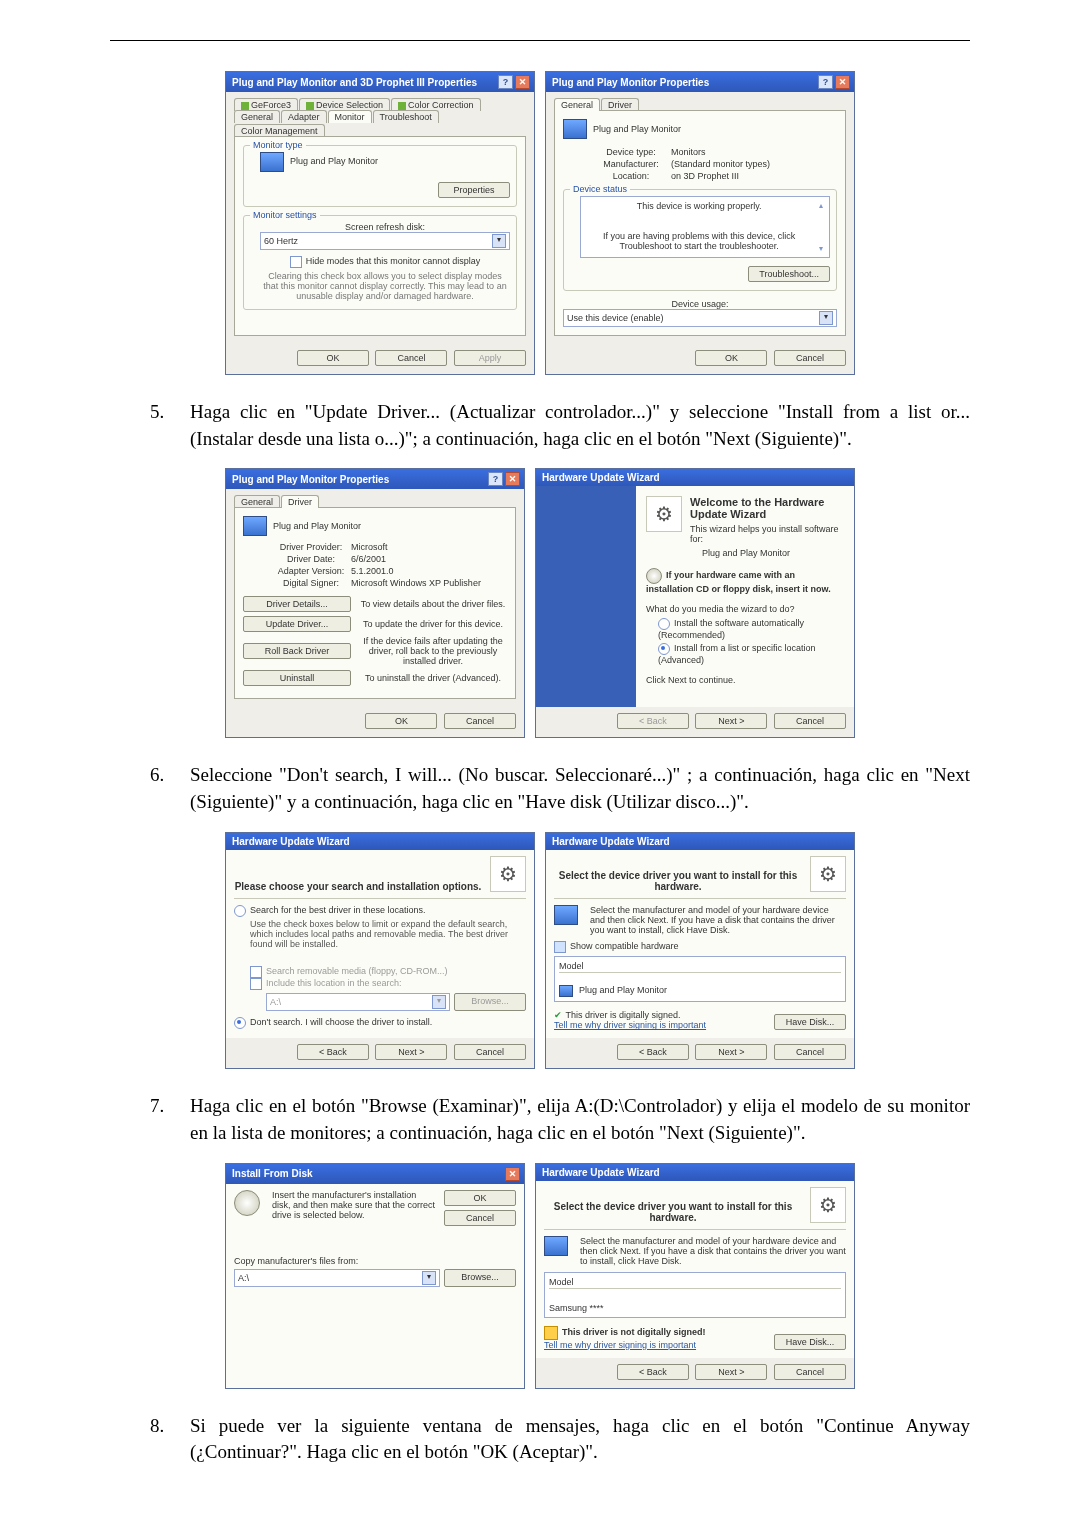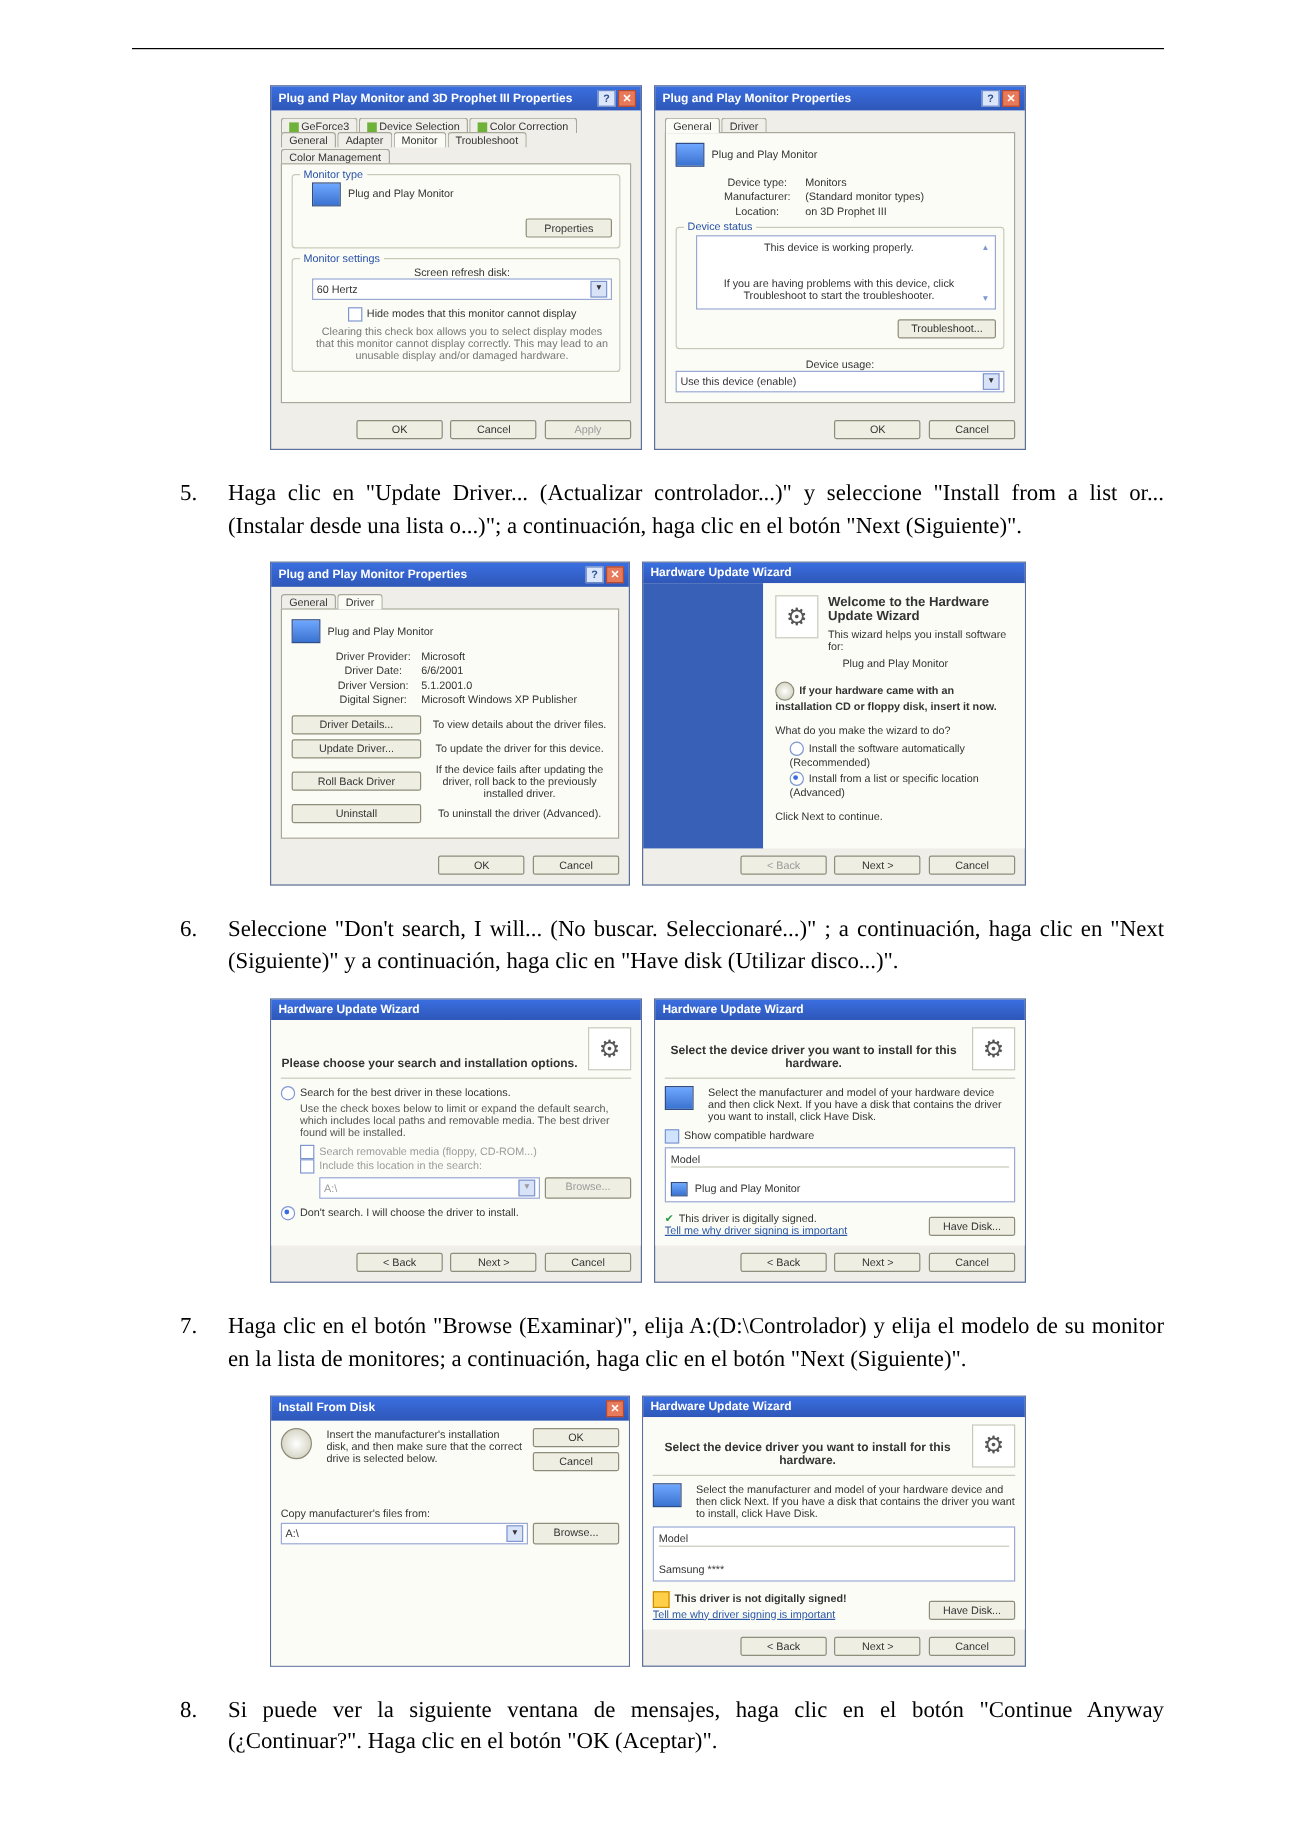--- a/index.html
+++ b/index.html
@@ -430,21 +430,21 @@
             <div style="margin:6px 0 8px 28px;">
               <div class="kv">
                   <span class="k">Driver Provider:</span>
                   <span>Microsoft</span>
                 </div>
               <div class="kv">
                   <span class="k">Driver Date:</span>
                   <span>6/6/2001</span>
                 </div>
               <div class="kv">
-                  <span class="k">Driver Version:</span>
+                  <span class="k">Adapter Version:</span>
                   <span>5.1.2001.0</span>
                 </div>
               <div class="kv">
                   <span class="k">Digital Signer:</span>
                   <span>Microsoft Windows XP Publisher</span>
                 </div>
             </div>
             <div style="display:flex;gap:8px;margin:4px 0;align-items:center;">
                 <span class="btn" style="width:86px">Driver Details...</span>
                 <span style="flex:1">To view details about the driver files.</span>
@@ -479,21 +479,21 @@
           <div style="flex:1;padding:10px;background:#fcfcf7;text-align:left;">
             <div style="display:flex;gap:8px;">
               <div class="wizicon">⚙</div>
               <div>
                 <div style="font-weight:bold;font-size:11px;">Welcome to the Hardware Update Wizard</div>
                 <div style="margin-top:4px;">This wizard helps you install software for:</div>
                 <div style="margin:4px 0 0 12px;">Plug and Play Monitor</div>
               </div>
             </div>
             <div style="margin-top:10px;"><span class="cdicon"></span><b>If your hardware came with an installation CD or floppy disk, insert it now.</b></div>
-            <div style="margin-top:10px;">What do you make the wizard to do?</div>
+            <div style="margin-top:10px;">What do you media the wizard to do?</div>
             <div style="margin:4px 0 0 12px;"><span class="radio"></span><span>Install the software automatically (Recommended)</span></div>
             <div style="margin:3px 0 0 12px;"><span class="radio checked"></span><span>Install from a list or specific location (Advanced)</span></div>
             <div style="margin-top:10px;">Click Next to continue.</div>
           </div>
         </div>
         <div class="footer-btns">
           <span class="btn disabled">&lt; Back</span>
           <span class="btn">Next &gt;</span>
           <span class="btn">Cancel</span>
         </div>
@@ -512,21 +512,21 @@
         <div class="titlebar">
           <span>Hardware Update Wizard</span>
         </div>
         <div class="body" style="background:#fcfcf7;">
           <div class="hwizheader">
             <span class="htxt">Please choose your search and installation options.</span>
             <div class="wizicon">⚙</div>
           </div>
           <div style="text-align:left;">
             <div><span class="radio"></span><span>Search for the best driver in these locations.</span></div>
-            <div style="margin:2px 0 5px 16px;color:#555;">Use the check boxes below to limit or expand the default search, which includes local paths and removable media. The best driver found will be installed.</div>
+            <div style="margin:2px 0 17px 16px;color:#555;">Use the check boxes below to limit or expand the default search, which includes local paths and removable media. The best driver found will be installed.</div>
             <div style="margin-left:16px;color:#9a9a9a;"><span class="checkbox"></span><span>Search removable media (floppy, CD-ROM...)</span></div>
             <div style="margin-left:16px;color:#9a9a9a;"><span class="checkbox"></span><span>Include this location in the search:</span></div>
             <div style="margin:3px 0 6px 32px;display:flex;gap:4px;">
               <div class="dropdown" style="flex:1;color:#9a9a9a;">
                   <span>A:\</span>
                   <span class="chev">▾</span>
                 </div>
               <span class="btn disabled">Browse...</span>
             </div>
             <div><span class="radio checked"></span><span>Don't search. I will choose the driver to install.</span></div>

